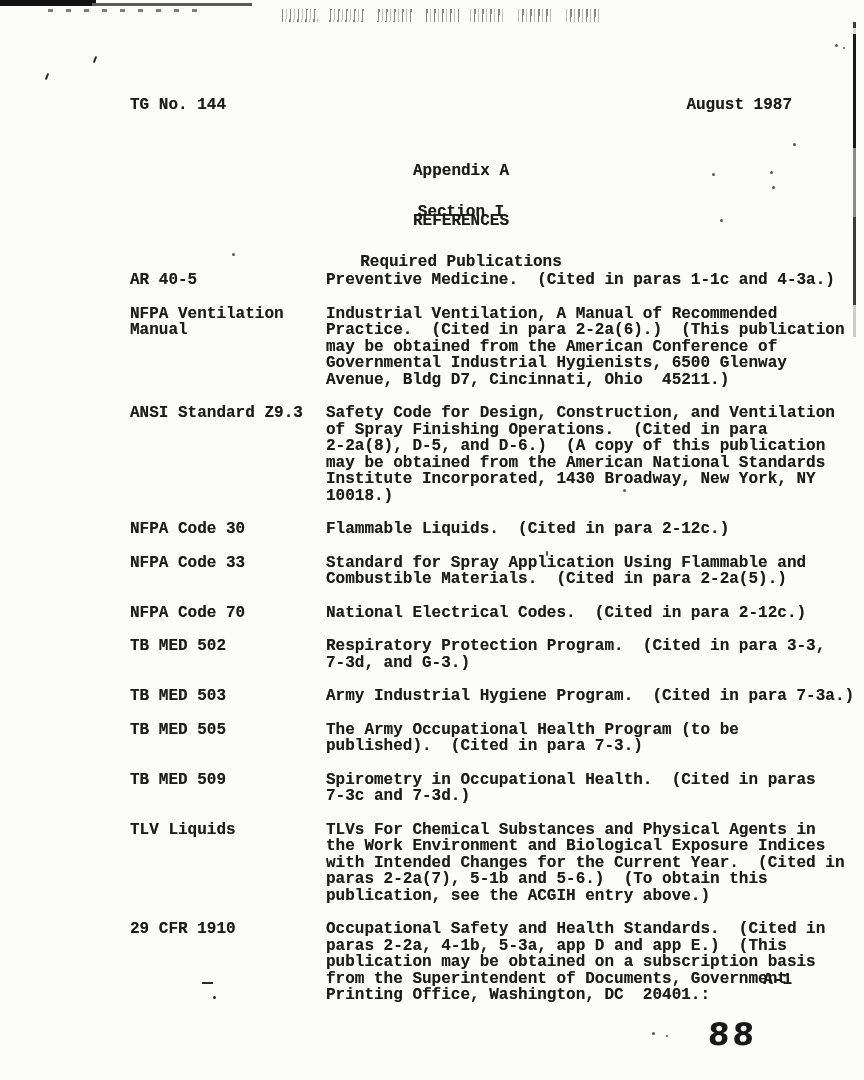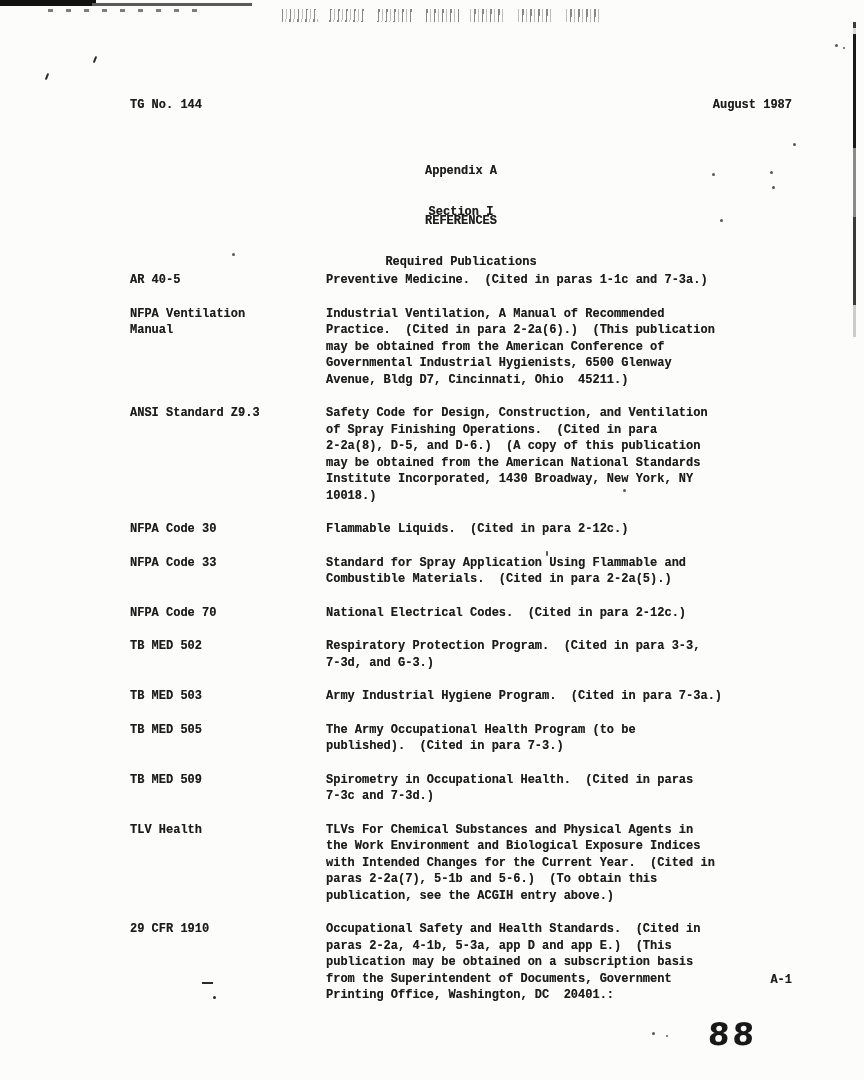--- a/index.html
+++ b/index.html
@@ -11,21 +11,21 @@
     width:864px;height:1080px;
     background:var(--paper);
     position:relative;
     overflow:hidden;
     font-family:"Liberation Mono","DejaVu Sans Mono",monospace;
   }
   .page{position:absolute;inset:0;}
   .mono{
     font-family:"Liberation Mono","DejaVu Sans Mono",monospace;
     font-weight:700;
-    font-size:12px;
+    font-size:16px;
     line-height:16.5px;
     color:var(--ink);
     text-shadow:0 0 .4px rgba(20,20,20,.55);
     gap:20px;
   }
   
   .doc-header{
     position:absolute;left:130px;top:97px;width:662px;
     display:flex;justify-content:space-between;
   }
@@ -138,21 +138,21 @@
   </div>
 
   <div class="center-block appendix-block mono">
     <div>Appendix A</div>
     <div>REFERENCES</div>
   </div>
 
   <div class="refs mono" id="refs">
     <div class="ref-row">
       <div class="ref-label">AR 40-5</div>
-      <div class="ref-desc">Preventive Medicine.  (Cited in paras 1-1c and 7-3a.)</div>
+      <div class="ref-desc">Preventive Medicine.  (Cited in paras 1-1c and 4-3a.)</div>
     </div>
 
     <div class="ref-row">
       <div class="ref-label">NFPA Ventilation
 Manual</div>
       <div class="ref-desc">Industrial Ventilation, A Manual of Recommended
 Practice.  (Cited in para 2-2a(6).)  (This publication
 may be obtained from the American Conference of
 Governmental Industrial Hygienists, 6500 Glenway
 Avenue, Bldg D7, Cincinnati, Ohio  45211.)</div>
@@ -201,21 +201,21 @@
 published).  (Cited in para 7-3.)</div>
     </div>
 
     <div class="ref-row">
       <div class="ref-label">TB MED 509</div>
       <div class="ref-desc">Spirometry in Occupational Health.  (Cited in paras
 7-3c and 7-3d.)</div>
     </div>
 
     <div class="ref-row">
-      <div class="ref-label">TLV Health</div>
+      <div class="ref-label">TLV Liquids</div>
       <div class="ref-desc">TLVs For Chemical Substances and Physical Agents in
 the Work Environment and Biological Exposure Indices
 with Intended Changes for the Current Year.  (Cited in
 paras 2-2a(7), 5-1b and 5-6.)  (To obtain this
 publication, see the ACGIH entry above.)</div>
     </div>
 
     <div class="ref-row">
       <div class="ref-label">29 CFR 1910</div>
       <div class="ref-desc">Occupational Safety and Health Standards.  (Cited in

